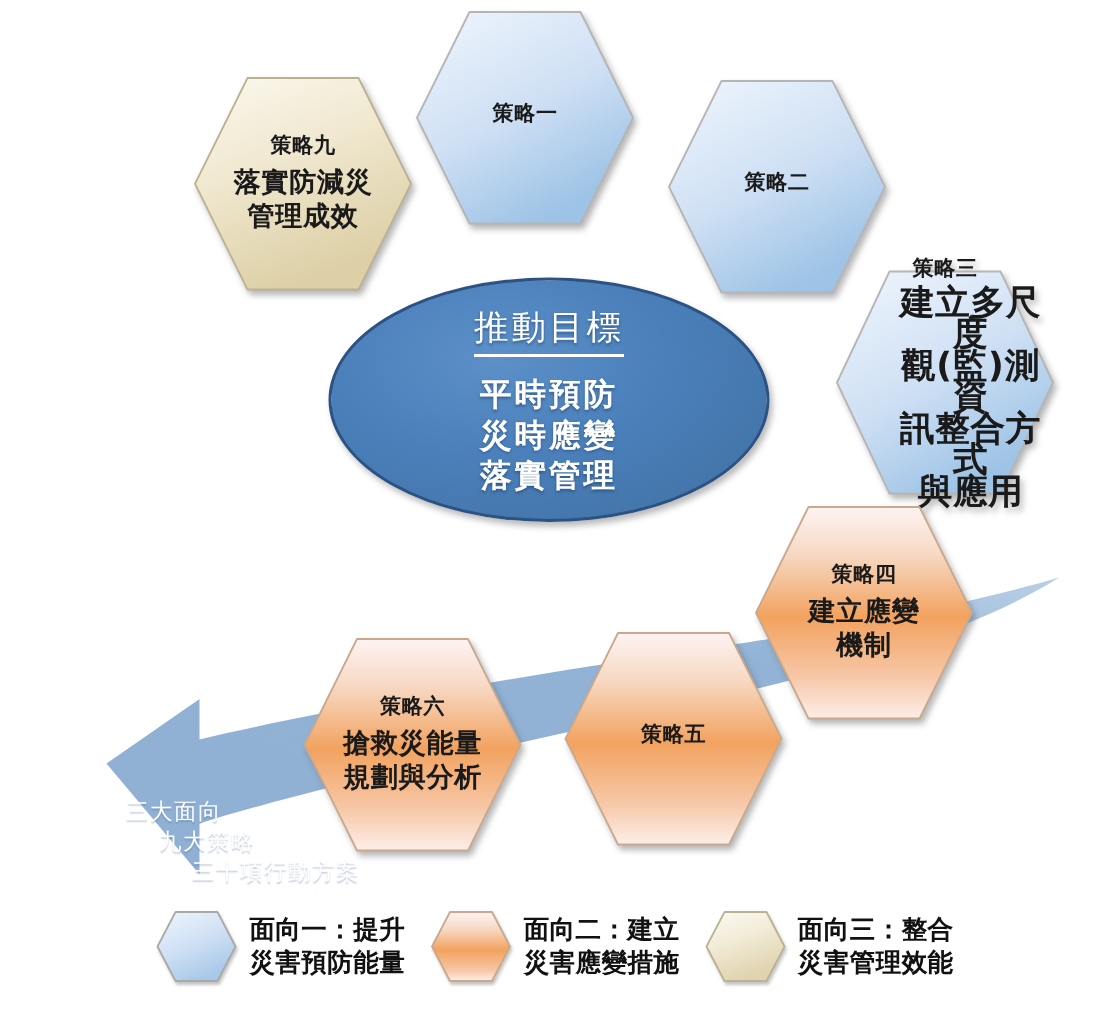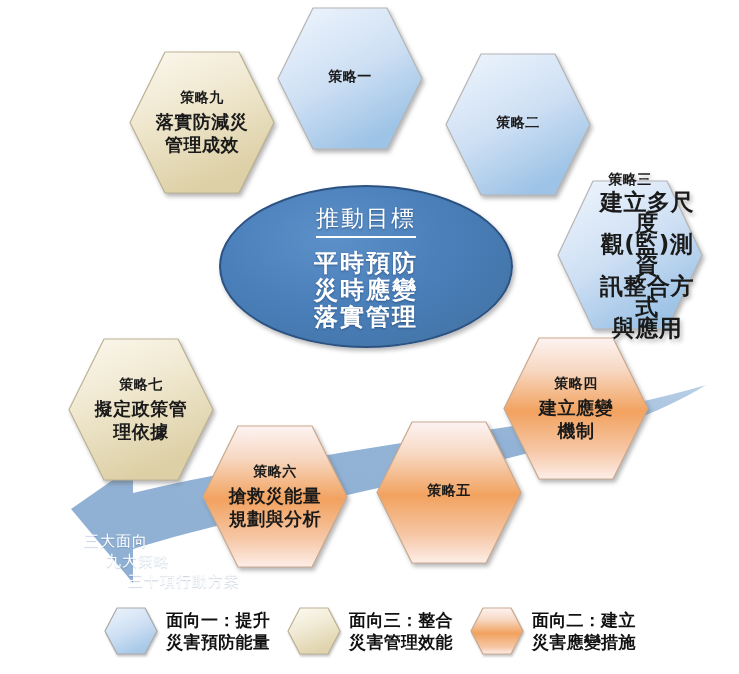--- a/index.html
+++ b/index.html
@@ -97,21 +97,21 @@
   .ellipse .goal-title {
     font-size: 23px;
     font-weight: 400;
     letter-spacing: 2px;
     border-bottom: 2px solid #ffffff;
     padding-bottom: 2px;
     margin-bottom: 12px;
     text-shadow: 0 1px 2px rgba(20,50,90,.5);
   }
   .ellipse .goal-lines {
-    font-size: 24px;
+    font-size: 21px;
     line-height: 27px;
     font-weight: 700;
     letter-spacing: 2px;
     white-space: pre-line;
     text-shadow: 0 1px 2px rgba(20,50,90,.5);
     font-family: Liberation Serif, serif;
   }
 
   
   .legend {
@@ -284,37 +284,20 @@
         </defs>
       <polygon points="37,2 111,2 146,72.5 111,143 37,143 2,72.5" fill="url(#gO6)" stroke="#c9a98e" stroke-width="1.2" stroke-linejoin="round"></polygon>
     </svg>
     <div class="body">
       <div class="tag">策略六</div>
       <div class="title">搶救災能量
 規劃與分析</div>
     </div>
   </div>
 
-  <div class="hex" style="left:67px; top:337px; width:148px; height:145px;">
-    <svg class="shape" viewBox="0 0 148 145" preserveAspectRatio="none">
-      <defs>
-          <linearGradient id="gK7" x1="0" y1="0" x2="0.4" y2="1">
-        <stop offset="0%" stop-color="#fbf8ee"></stop>
-            <stop offset="45%" stop-color="#f0e8d0"></stop>
-            <stop offset="100%" stop-color="#ddd0a6"></stop>
-      </linearGradient>
-        </defs>
-      <polygon points="37,2 111,2 146,72.5 111,143 37,143 2,72.5" fill="url(#gK7)" stroke="#bcb293" stroke-width="1.2" stroke-linejoin="round"></polygon>
-    </svg>
-    <div class="body">
-      <div class="tag">策略七</div>
-      <div class="title">擬定政策管
-理依據</div>
-    </div>
-  </div>
 
 
   <div class="hex" style="left:128px; top:50px; width:148px; height:145px;">
     <svg class="shape" viewBox="0 0 148 145" preserveAspectRatio="none">
       <defs>
           <linearGradient id="gK9" x1="0" y1="0" x2="0.4" y2="1">
         <stop offset="0%" stop-color="#fbf8ee"></stop>
             <stop offset="45%" stop-color="#f0e8d0"></stop>
             <stop offset="100%" stop-color="#ddd0a6"></stop>
       </linearGradient>
@@ -338,37 +321,20 @@
             <stop offset="0%" stop-color="#eef5fc"></stop>
                 <stop offset="55%" stop-color="#cfe0f4"></stop>
                 <stop offset="100%" stop-color="#a8c9e8"></stop>
           </linearGradient>
             </defs>
           <polygon points="14,2 42,2 54,25 42,48 14,48 2,25" fill="url(#lgB)" stroke="#a9a9a9" stroke-width="1.2" stroke-linejoin="round"></polygon>
         </svg>
       </span>
       <span class="legend-text">面向一：提升
 災害預防能量</span>
-    </div>
-
-    <div class="legend-item">
-      <span class="legend-swatch">
-        <svg viewBox="0 0 56 50">
-          <defs>
-              <linearGradient id="lgK" x1="0" y1="0" x2="0.4" y2="1">
-            <stop offset="0%" stop-color="#fcfaf1"></stop>
-                <stop offset="45%" stop-color="#f2ecd8"></stop>
-                <stop offset="100%" stop-color="#e0d4ae"></stop>
-          </linearGradient>
-            </defs>
-          <polygon points="14,2 42,2 54,25 42,48 14,48 2,25" fill="url(#lgK)" stroke="#bcb293" stroke-width="1.2" stroke-linejoin="round"></polygon>
-        </svg>
-      </span>
-      <span class="legend-text">面向三：整合
-災害管理效能</span>
     </div>
 
     <div class="legend-item">
       <span class="legend-swatch">
         <svg viewBox="0 0 56 50">
           <defs>
               <linearGradient id="lgO" x1="0" y1="0" x2="0" y2="1">
             <stop offset="0%" stop-color="#fdf3f2"></stop>
                 <stop offset="25%" stop-color="#f7d9c4"></stop>
                 <stop offset="55%" stop-color="#f2a25f"></stop>
@@ -376,15 +342,32 @@
                 <stop offset="100%" stop-color="#fdeee8"></stop>
           </linearGradient>
             </defs>
           <polygon points="14,2 42,2 54,25 42,48 14,48 2,25" fill="url(#lgO)" stroke="#c9a98e" stroke-width="1.2" stroke-linejoin="round"></polygon>
         </svg>
       </span>
       <span class="legend-text">面向二：建立
 災害應變措施</span>
     </div>
 
+    <div class="legend-item">
+      <span class="legend-swatch">
+        <svg viewBox="0 0 56 50">
+          <defs>
+              <linearGradient id="lgK" x1="0" y1="0" x2="0.4" y2="1">
+            <stop offset="0%" stop-color="#fcfaf1"></stop>
+                <stop offset="45%" stop-color="#f2ecd8"></stop>
+                <stop offset="100%" stop-color="#e0d4ae"></stop>
+          </linearGradient>
+            </defs>
+          <polygon points="14,2 42,2 54,25 42,48 14,48 2,25" fill="url(#lgK)" stroke="#bcb293" stroke-width="1.2" stroke-linejoin="round"></polygon>
+        </svg>
+      </span>
+      <span class="legend-text">面向三：整合
+災害管理效能</span>
+    </div>
+
   </div>
 
 </div>
 
 </body></html>

